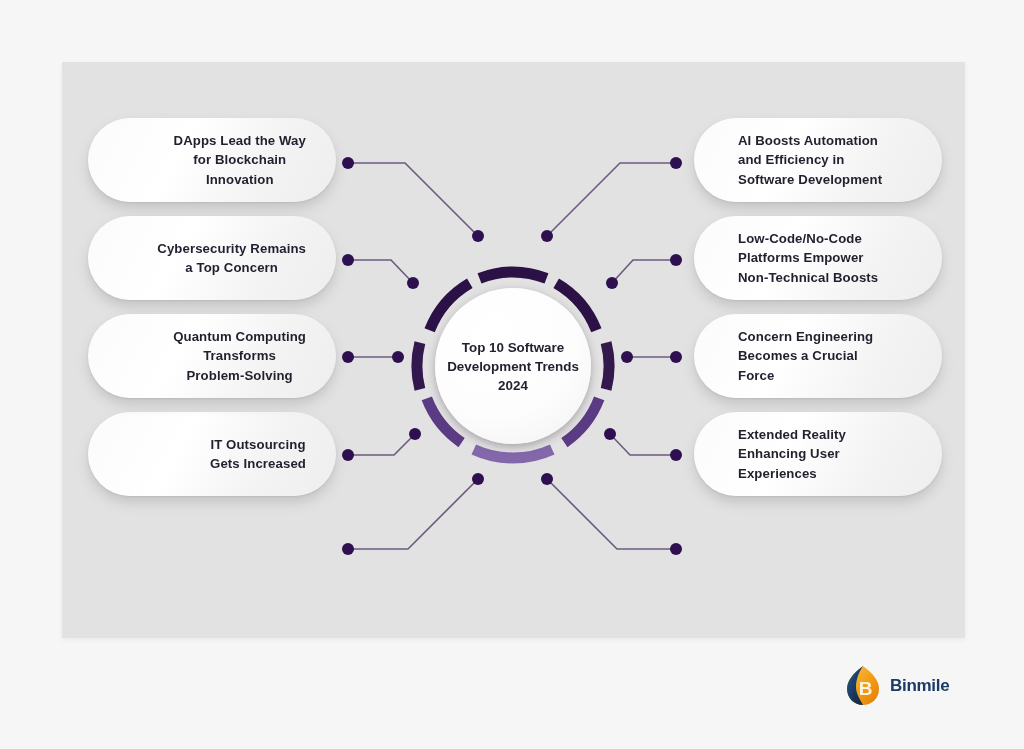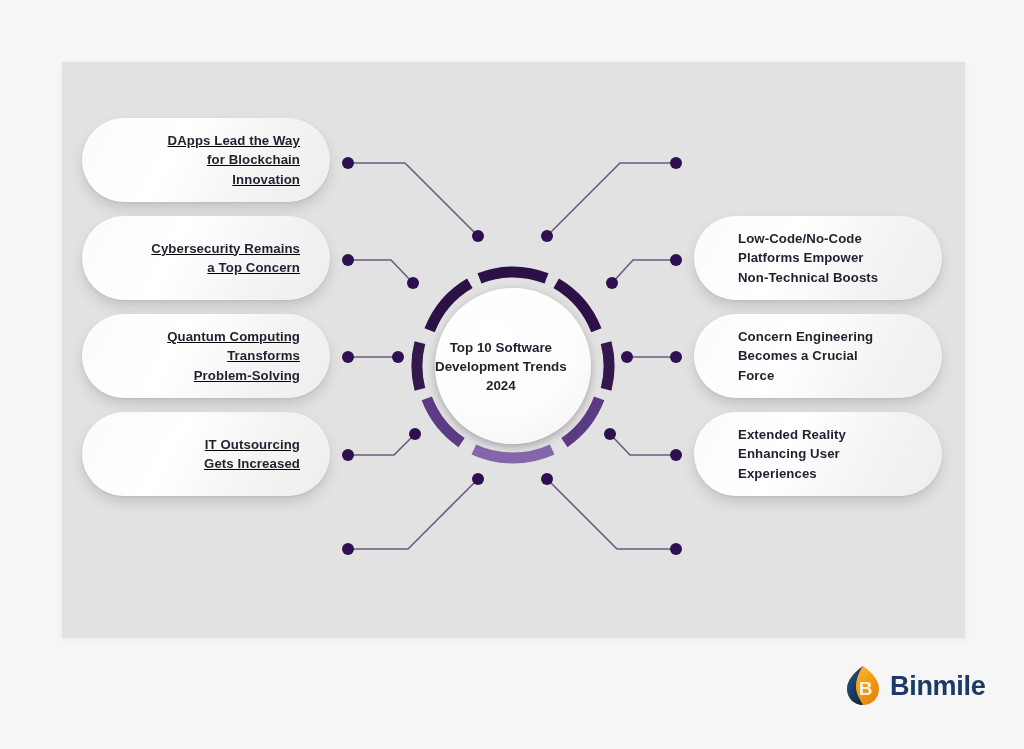--- a/index.html
+++ b/index.html
@@ -35,25 +35,24 @@
     height: 84px;
     border-radius: 42px;
     background: linear-gradient(118deg, #fbfbfb 0%, #ffffff 38%, #f4f3f4 72%, #efeeef 100%);
     box-shadow: 0 7px 12px rgba(120,120,125,0.26),
                 0 1px 2px rgba(120,120,125,0.18);
     display: flex;
     align-items: center;
     box-sizing: border-box;
   }
   .card-left {
-    left: 82px;
+    left: 88px;
     justify-content: flex-end;
     padding-right: 30px;
-    text-align: right;
-    text-decoration: underline;
+    text-align: center;
   }
   .card-right {
     left: 694px;
     justify-content: flex-start;
     padding-left: 44px;
     text-align: left;
   }
   .card-text {
     font-size: 13.2px;
     line-height: 19.5px;
@@ -81,21 +80,21 @@
     position: absolute;
     left: 31px;
     top: 31px;
     width: 156px;
     height: 156px;
     border-radius: 50%;
     background: radial-gradient(circle at 38% 30%, #ffffff 0%, #fdfdfd 55%, #f2f1f2 100%);
     box-shadow: 0 3px 9px rgba(60,50,70,0.35);
     display: flex;
     align-items: center;
-    justify-content: flex-start;
+    justify-content: center;
     box-sizing: border-box;
   }
   .hub-title {
     font-size: 13.4px;
     line-height: 19px;
     font-weight: bold;
     color: #231f2e;
     text-align: center;
     white-space: pre-line;
   }
@@ -113,21 +112,21 @@
   
   .logo {
     position: absolute;
     left: 845px;
     top: 665px;
     display: flex;
     align-items: center;
     gap: 9px;
   }
   .logo-word {
-    font-size: 27px;
+    font-size: 17px;
     font-weight: bold;
     color: #1b3a66;
     letter-spacing: -0.3px;
     text-align: right;
   }
 </style>
 </head>
 <body>
 
 <div id="infographic-root">
@@ -196,20 +195,25 @@
   <div class="card card-left r4">
     <span class="card-text">IT Outsourcing
 Gets Increased</span>
   </div>
   <div class="card card-left r3">
     <span class="card-text">Quantum Computing
 Transforms
 Problem-Solving</span>
   </div>
 
+  <div class="card card-right r1">
+    <span class="card-text">AI Boosts Automation
+and Efficiency in
+Software Development</span>
+  </div>
   <div class="card card-right r2">
     <span class="card-text">Low-Code/No-Code
 Platforms Empower
 Non-Technical Boosts</span>
   </div>
   <div class="card card-right r3">
     <span class="card-text">Concern Engineering
 Becomes a Crucial
 Force</span>
   </div>

